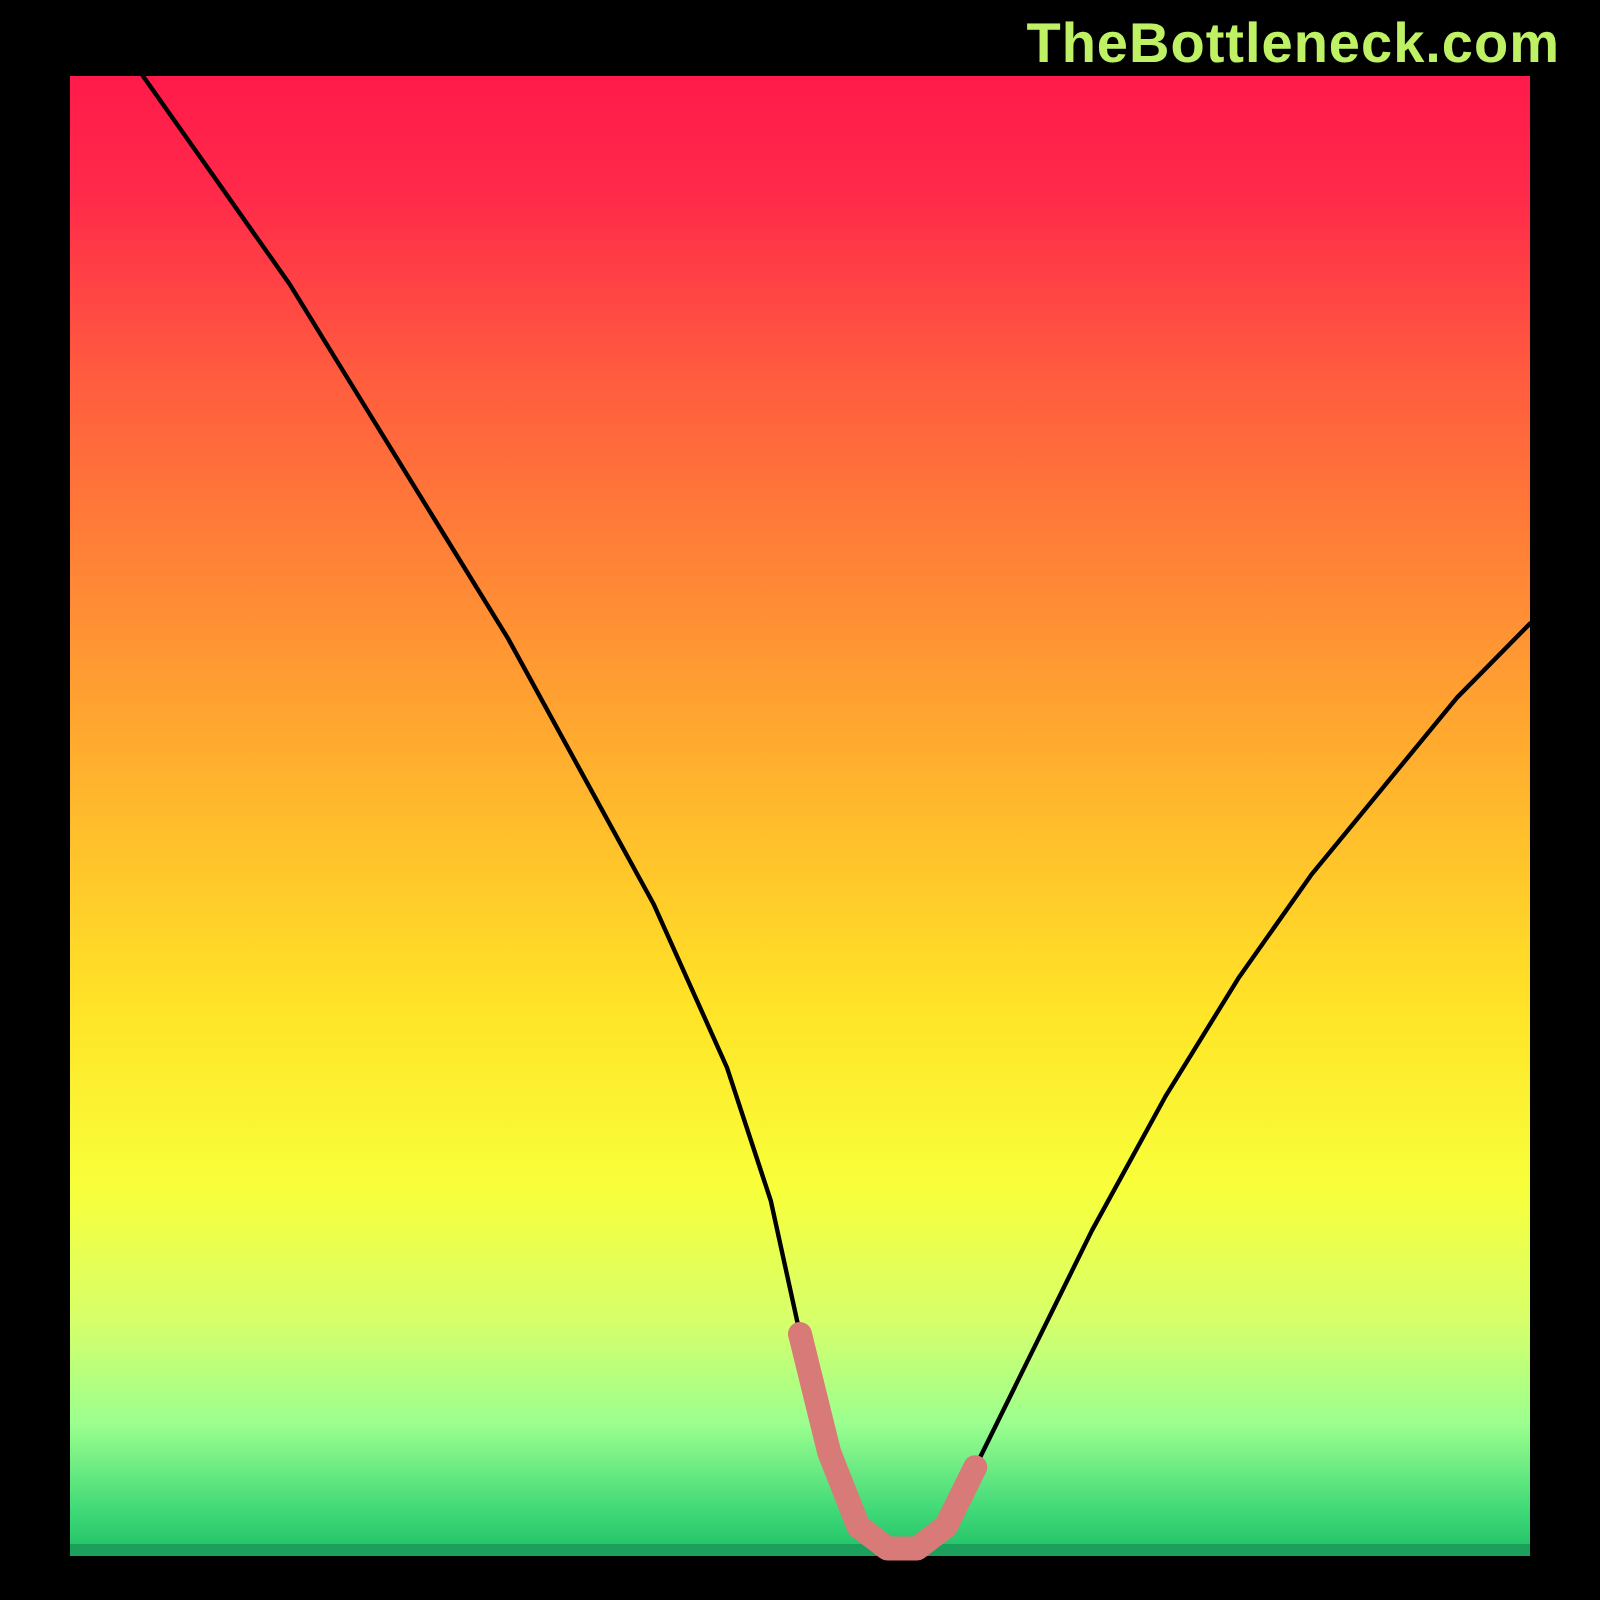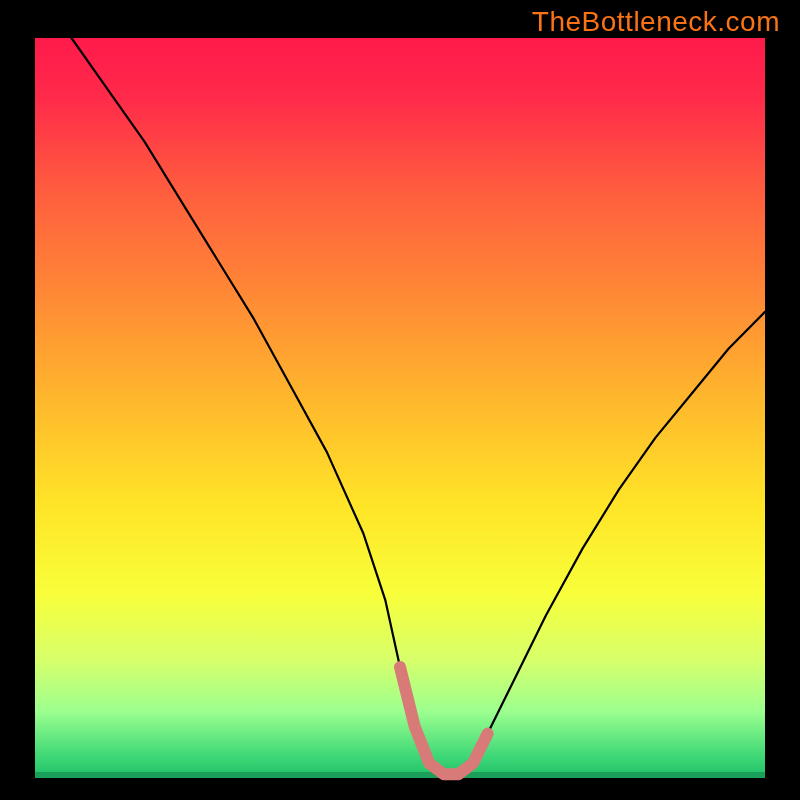--- a/index.html
+++ b/index.html
@@ -16,23 +16,23 @@
     left: 0;
     top: 0;
     width: 800px;
     height: 800px;
     background: #000;
   }
   .watermark {
     position: absolute;
     top: 6px;
     right: 20px;
-    color: #f97316;
+    color: #bef264;
     font-size: 28px;
-    font-weight: 400;
+    font-weight: 700;
     letter-spacing: 0.5px;
     user-select: none;
   }
   svg {
     position: absolute;
     left: 0;
     top: 0;
   }
 </style>
 </head>

